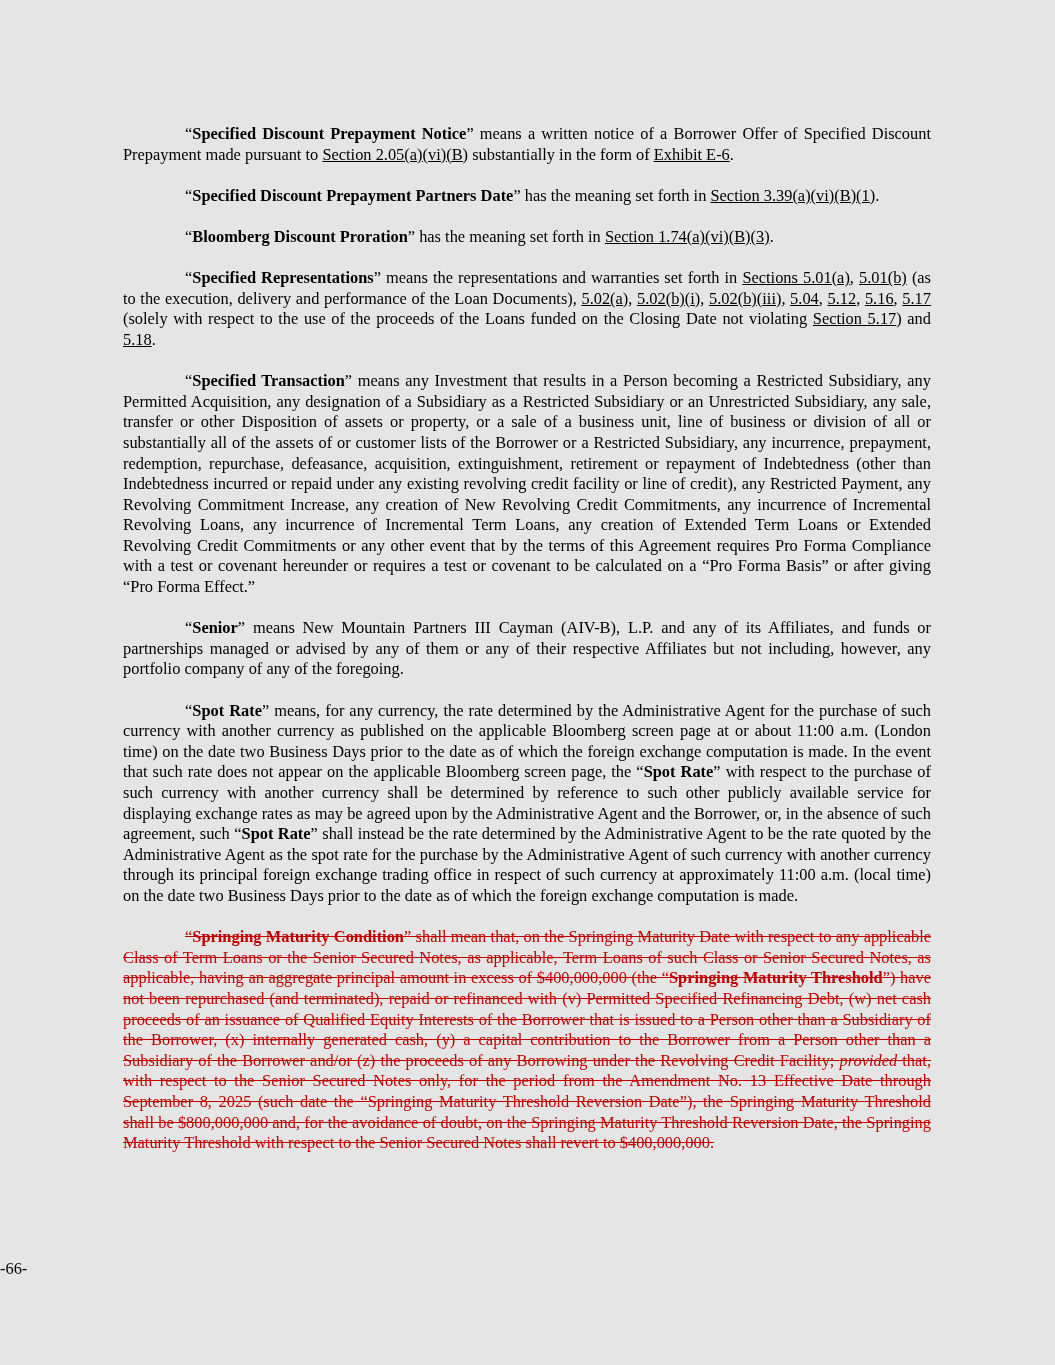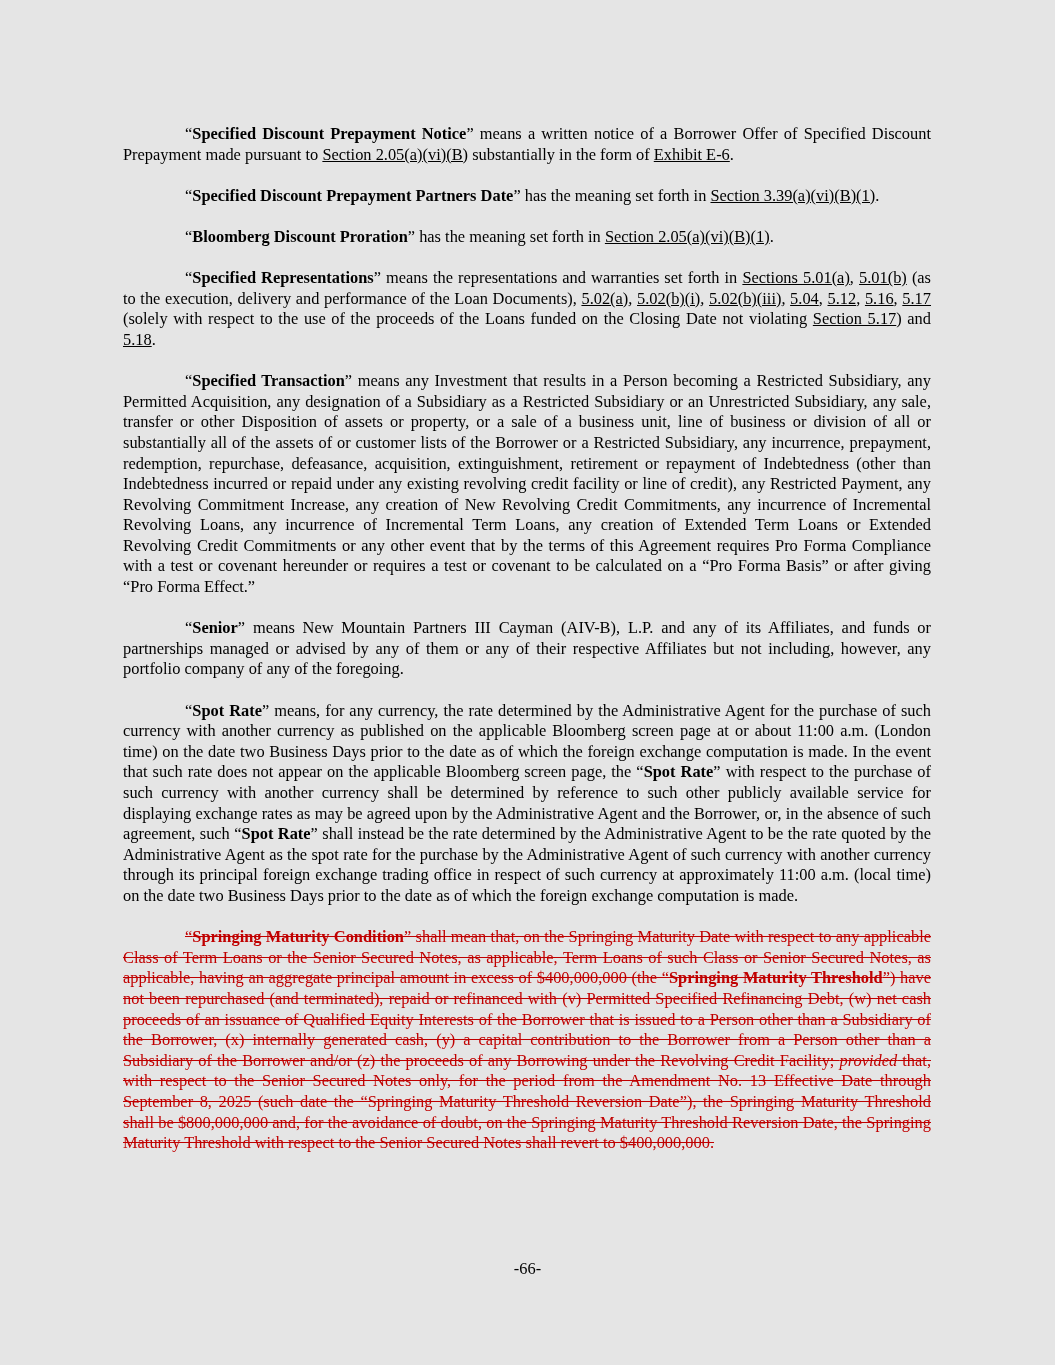--- a/index.html
+++ b/index.html
@@ -39,31 +39,30 @@
     text-decoration: line-through;
   }
   .b { font-weight: bold; }
   .u { text-decoration: underline; }
   .i { font-style: italic; }
   .page-number {
     position: absolute;
     left: 0;
     right: 0;
     top: 1259px;
-    text-align: center;
   }
 </style>
 </head>
 <body>
 
 <div class="page">
   <div class="content">
       <p class="para"><span>“</span><span class="b">Specified Discount Prepayment Notice</span><span>” means a written notice of a Borrower Offer of Specified Discount Prepayment made pursuant to </span><span class="u">Section 2.05(a)(vi)(B)</span><span> substantially in the form of </span><span class="u">Exhibit E-6</span><span>.</span></p>
       <p class="para"><span>“</span><span class="b">Specified Discount Prepayment Partners Date</span><span>” has the meaning set forth in </span><span class="u">Section 3.39(a)(vi)(B)(1)</span><span>.</span></p>
-      <p class="para"><span>“</span><span class="b">Bloomberg Discount Proration</span><span>” has the meaning set forth in </span><span class="u">Section 2.05(a)(vi)(B)(1)</span><span>.</span></p>
+      <p class="para"><span>“</span><span class="b">Bloomberg Discount Proration</span><span>” has the meaning set forth in </span><span class="u">Section 1.74(a)(vi)(B)(3)</span><span>.</span></p>
       <p class="para"><span>“</span><span class="b">Specified Representations</span><span>” means the representations and warranties set forth in </span><span class="u">Sections 5.01(a)</span><span>, </span><span class="u">5.01(b)</span><span> (as to the execution, delivery and performance of the Loan Documents), </span><span class="u">5.02(a)</span><span>, </span><span class="u">5.02(b)(i)</span><span>, </span><span class="u">5.02(b)(iii)</span><span>, </span><span class="u">5.04</span><span>, </span><span class="u">5.12</span><span>, </span><span class="u">5.16</span><span>, </span><span class="u">5.17</span><span> (solely with respect to the use of the proceeds of the Loans funded on the Closing Date not violating </span><span class="u">Section 5.17</span><span>) and </span><span class="u">5.18</span><span>.</span></p>
       <p class="para"><span>“</span><span class="b">Specified Transaction</span><span>” means any Investment that results in a Person becoming a Restricted Subsidiary, any Permitted Acquisition, any designation of a Subsidiary as a Restricted Subsidiary or an Unrestricted Subsidiary, any sale, transfer or other Disposition of assets or property, or a sale of a business unit, line of business or division of all or substantially all of the assets of or customer lists of the Borrower or a Restricted Subsidiary, any incurrence, prepayment, redemption, repurchase, defeasance, acquisition, extinguishment, retirement or repayment of Indebtedness (other than Indebtedness incurred or repaid under any existing revolving credit facility or line of credit), any Restricted Payment, any Revolving Commitment Increase, any creation of New Revolving Credit Commitments, any incurrence of Incremental Revolving Loans, any incurrence of Incremental Term Loans, any creation of Extended Term Loans or Extended Revolving Credit Commitments or any other event that by the terms of this Agreement requires Pro Forma Compliance with a test or covenant hereunder or requires a test or covenant to be calculated on a “Pro Forma Basis” or after giving “Pro Forma Effect.”</span></p>
       <p class="para"><span>“</span><span class="b">Senior</span><span>” means New Mountain Partners III Cayman (AIV-B), L.P. and any of its Affiliates, and funds or partnerships managed or advised by any of them or any of their respective Affiliates but not including, however, any portfolio company of any of the foregoing.</span></p>
       <p class="para"><span>“</span><span class="b">Spot Rate</span><span>” means, for any currency, the rate determined by the Administrative Agent for the purchase of such currency with another currency as published on the applicable Bloomberg screen page at or about 11:00 a.m. (London time) on the date two Business Days prior to the date as of which the foreign exchange computation is made.  In the event that such rate does not appear on the applicable Bloomberg screen page, the “</span><span class="b">Spot Rate</span><span>” with respect to the purchase of such currency with another currency shall be determined by reference to such other publicly available service for displaying exchange rates as may be agreed upon by the Administrative Agent and the Borrower, or, in the absence of such agreement, such “</span><span class="b">Spot Rate</span><span>” shall instead be the rate determined by the Administrative Agent to be the rate quoted by the Administrative Agent as the spot rate for the purchase by the Administrative Agent of such currency with another currency through its principal foreign exchange trading office in respect of such currency at approximately 11:00 a.m. (local time) on the date two Business Days prior to the date as of which the foreign exchange computation is made.</span></p>
       <p class="para deleted"><span>“</span><span class="b">Springing Maturity Condition</span><span>” shall mean that, on the Springing Maturity Date with respect to any applicable Class of Term Loans or the Senior Secured Notes, as applicable, Term Loans of such Class or Senior Secured Notes, as applicable, having an aggregate principal amount in excess of $400,000,000 (the “</span><span class="b">Springing Maturity Threshold</span><span>”) have not been repurchased (and terminated), repaid or refinanced with (v) Permitted Specified Refinancing Debt, (w) net cash proceeds of an issuance of Qualified Equity Interests of the Borrower that is issued to a Person other than a Subsidiary of the Borrower, (x) internally generated cash, (y) a capital contribution to the Borrower from a Person other than a Subsidiary of the Borrower and/or (z) the proceeds of any Borrowing under the Revolving Credit Facility; </span><span class="i">provided</span><span> that, with respect to the Senior Secured Notes only, for the period from the Amendment No. 13 Effective Date through September 8, 2025 (such date the “Springing Maturity Threshold Reversion Date”), the Springing Maturity Threshold shall be $800,000,000 and, for the avoidance of doubt, on the Springing Maturity Threshold Reversion Date, the Springing Maturity Threshold with respect to the Senior Secured Notes shall revert to $400,000,000.</span></p>
     </div>
   <div class="page-number">-66-</div>
 </div>
 
 </body></html>

